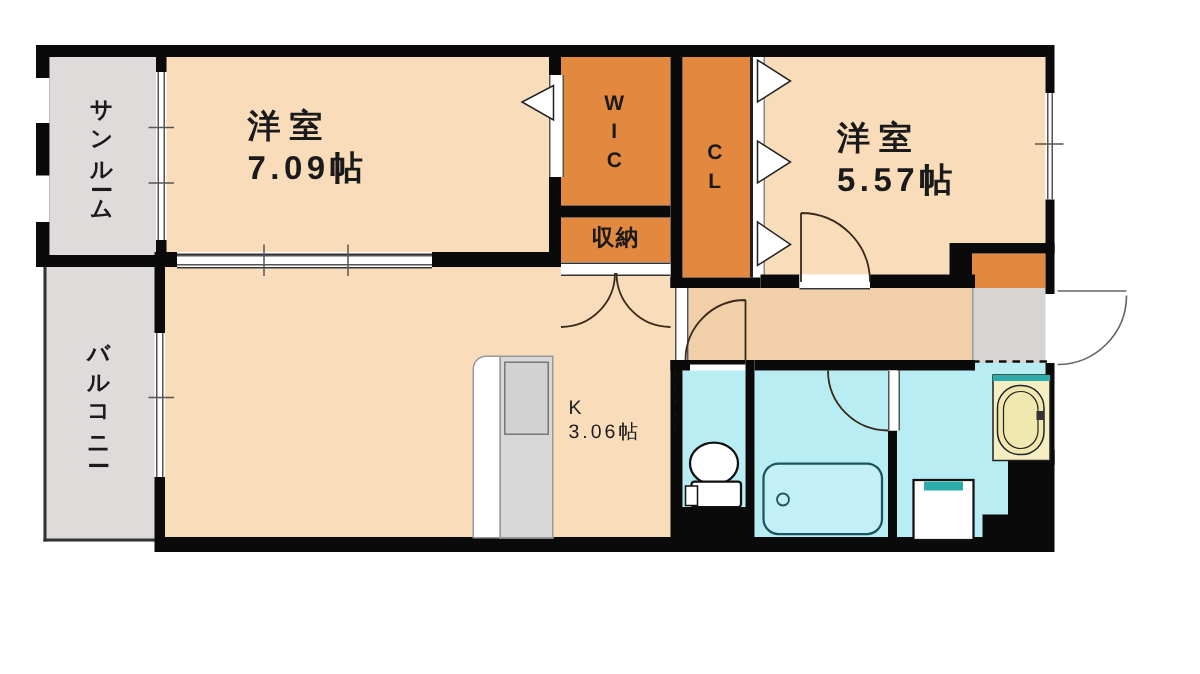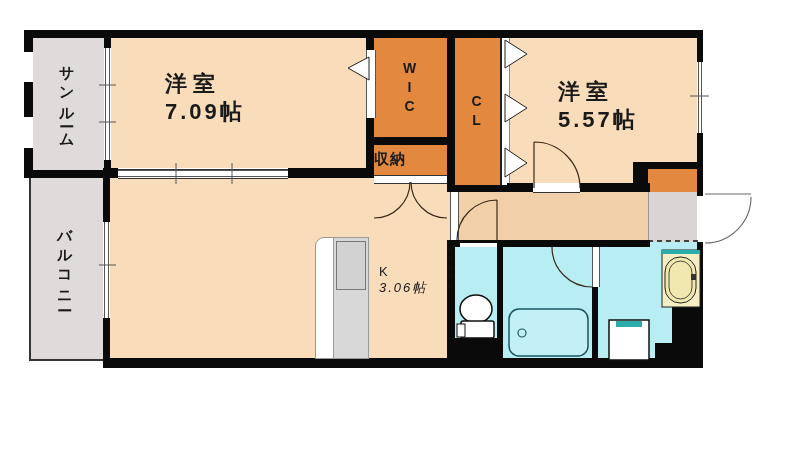--- a/index.html
+++ b/index.html
@@ -165,20 +165,20 @@
   <div class="rlabel" style="left:558px;top:78px;font-size:22px;">
     <div style="letter-spacing:6px;">洋室</div>
     <div style="letter-spacing:3px;text-align:center;">5.57帖</div>
   </div>
 
   <div class="rlabel" style="left:174px;top:240px;font-size:22px;">
   </div>
 
   <div class="rlabel" style="left:379px;top:264px;font-size:13px;font-weight:500;">
     <div>K</div>
-    <div style="letter-spacing:2px;font-style:italic;">3.06帖</div>
+    <div style="letter-spacing:2px;">3.06帖</div>
   </div>
 
-  <div class="rlabel" style="left:374px;top:150px;width:73px;text-align:left;font-size:15px;letter-spacing:1px;">収納</div>
+  <div class="rlabel" style="left:374px;top:150px;width:73px;text-align:center;font-size:15px;letter-spacing:1px;">収納</div>
   <div class="rlabel vert" style="left:400px;top:60px;height:62px;font-size:14px;letter-spacing:3px;">WIC</div>
   <div class="rlabel vert" style="left:467px;top:93px;height:40px;font-size:14px;letter-spacing:3px;">CL</div>
 
 </div>
 
 </body></html>

